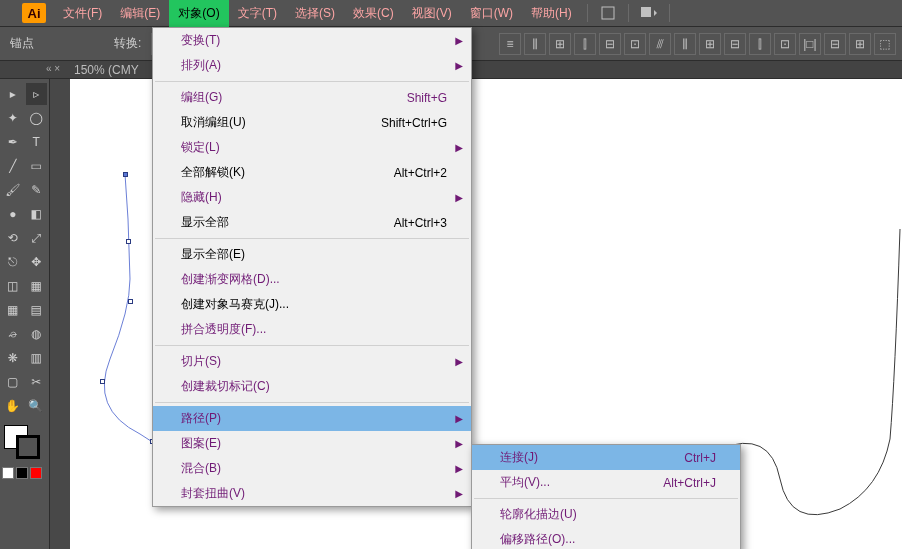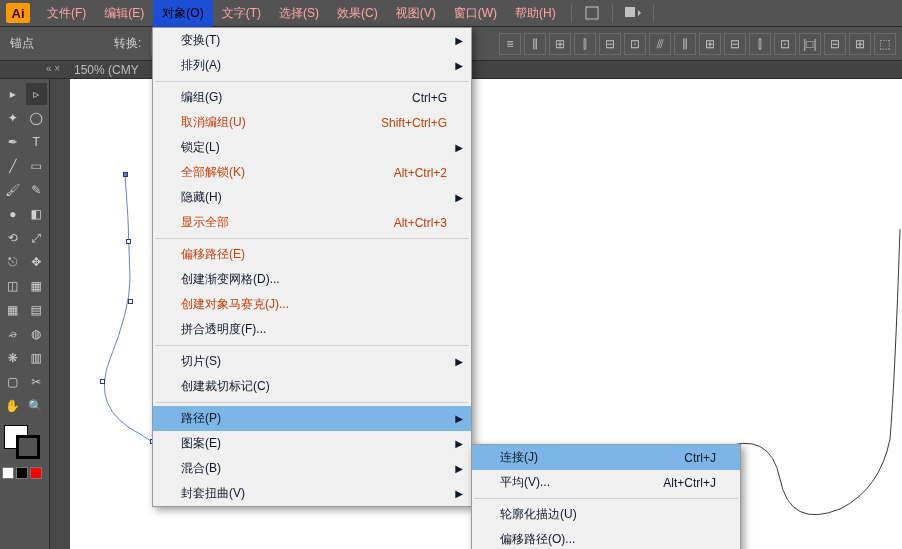--- a/index.html
+++ b/index.html
@@ -1,20 +1,20 @@
 <!DOCTYPE html>
 <html><head>
 <meta charset="utf-8">
 <style>
   * { margin: 0; padding: 0; box-sizing: border-box; font-family: "Microsoft YaHei", Arial, sans-serif; font-size: 12px; }
   body { background: #4a4a4a; width: 902px; height: 549px; overflow: hidden; user-select: none; }
-  .menubar { height: 27px; background: #535353; display: flex; align-items: center; padding-left: 6px; border-bottom: 1px solid #2c2c2c; }
+  .menubar { height: 27px; background: #535353; display: flex; align-items: center; padding-left: 22px; border-bottom: 1px solid #2c2c2c; }
   .logo { width: 24px; height: 20px; background: #ff9a00; color: #330000; font-weight: bold; display: flex; align-items: center; justify-content: center; font-size: 13px; border-radius: 2px; margin-right: 8px; }
   .menu-item { color: #fca5a5; padding: 6px 9px; cursor: default; }
-  .menu-item.active { background: #1d4ed8; color: #000; }
+  .menu-item.active { background: #22c55e; color: #000; }
   .menu-sep { width: 1px; height: 18px; background: #6a6a6a; margin: 0 6px; }
   .menu-icon { width: 20px; height: 20px; margin: 0 4px; display: flex; align-items: center; justify-content: center; color: #c0c0c0; }
   .toolbar { height: 34px; background: #535353; display: flex; align-items: center; padding-left: 10px; gap: 10px; border-bottom: 1px solid #2c2c2c; }
   .toolbar-label { color: #d0d0d0; text-align: center; }
   .tb-btn { width: 22px; height: 22px; border: 1px solid #6a6a6a; display: flex; align-items: center; justify-content: center; color: #c0c0c0; }
   .docbar { height: 18px; background: #434343; color: #bdbdbd; font-size: 11px; display: flex; align-items: center; padding-left: 74px; border-bottom: 1px solid #2c2c2c; position: relative; }
   .doc-close { position: absolute; left: 46px; top: 2px; color: #aaa; font-size: 10px; }
   .main { display: flex; height: calc(549px - 27px - 34px - 18px); position: relative; }
   .toolbox { width: 50px; background: #535353; display: flex; flex-direction: column; padding: 4px 2px; border-right: 1px solid #2c2c2c; }
   .tool-row { display: flex; gap: 2px; margin-bottom: 2px; }
@@ -26,22 +26,22 @@
   .mini-swatches { display: flex; gap: 2px; margin-top: -6px; }
   .ms { width: 12px; height: 12px; border: 1px solid #777; }
   .canvas { flex: 1; background: #484848; position: relative; }
   .paper { position: absolute; left: 20px; top: 0; right: 0; bottom: 0; background: #fff; }
   .path1 { position: absolute; stroke: #6b7fd7; stroke-width: 1; fill: none; }
   .path2 { position: absolute; stroke: #3a3a3a; stroke-width: 1; fill: none; }
   .anchor { position: absolute; width: 5px; height: 5px; background: #5a78d6; border: 1px solid #2a3a80; }
   .anchor.s { background: #fff; }
   
   .dropdown { position: absolute; left: 152px; top: 27px; width: 320px; background: #f0f0f0; border: 1px solid #9a9a9a; box-shadow: 3px 3px 8px rgba(0,0,0,.4); z-index: 10; }
-  .dm-item { display: flex; justify-content: space-between; align-items: center; padding: 4px 24px 4px 28px; color: #0f172a; position: relative; }
-  .dm-item.disabled { color: #c2410c; }
+  .dm-item { display: flex; justify-content: space-between; align-items: center; padding: 4px 24px 4px 28px; color: #701a75; position: relative; }
+  .dm-item.disabled { color: #000000; }
   .dm-item.hover { background: #7cb6e6; }
   .dm-item .arrow { position: absolute; right: 8px; font-size: 10px; }
   .dm-sep { height: 1px; background: #d0d0d0; margin: 3px 2px; }
   .submenu { position: absolute; left: 471px; top: 444px; width: 270px; background: #f0f0f0; border: 1px solid #9a9a9a; box-shadow: 3px 3px 8px rgba(0,0,0,.4); z-index: 11; }
   .tb-right-group { display:flex; gap:3px; margin-left:auto; margin-right:6px; }
 </style>
 </head>
 <body>
 
 <div class="menubar">
@@ -195,21 +195,21 @@
       <span>变换(T)</span>
       <span class="arrow">▶</span>
     </div>
     <div class="dm-item">
       <span>排列(A)</span>
       <span class="arrow">▶</span>
     </div>
     <div class="dm-sep"></div>
     <div class="dm-item">
       <span>编组(G)</span>
-      <span>Ctrl+G</span>
+      <span>Shift+G</span>
     </div>
     <div class="dm-item disabled">
       <span>取消编组(U)</span>
       <span>Shift+Ctrl+G</span>
     </div>
     <div class="dm-item">
       <span>锁定(L)</span>
       <span class="arrow">▶</span>
     </div>
     <div class="dm-item disabled">
@@ -219,21 +219,21 @@
     <div class="dm-item">
       <span>隐藏(H)</span>
       <span class="arrow">▶</span>
     </div>
     <div class="dm-item disabled">
       <span>显示全部</span>
       <span>Alt+Ctrl+3</span>
     </div>
     <div class="dm-sep"></div>
     <div class="dm-item disabled">
-      <span>偏移路径(E)</span>
+      <span>显示全部(E)</span>
     </div>
     <div class="dm-item">
       <span>创建渐变网格(D)...</span>
     </div>
     <div class="dm-item disabled">
       <span>创建对象马赛克(J)...</span>
     </div>
     <div class="dm-item">
       <span>拼合透明度(F)...</span>
     </div>

